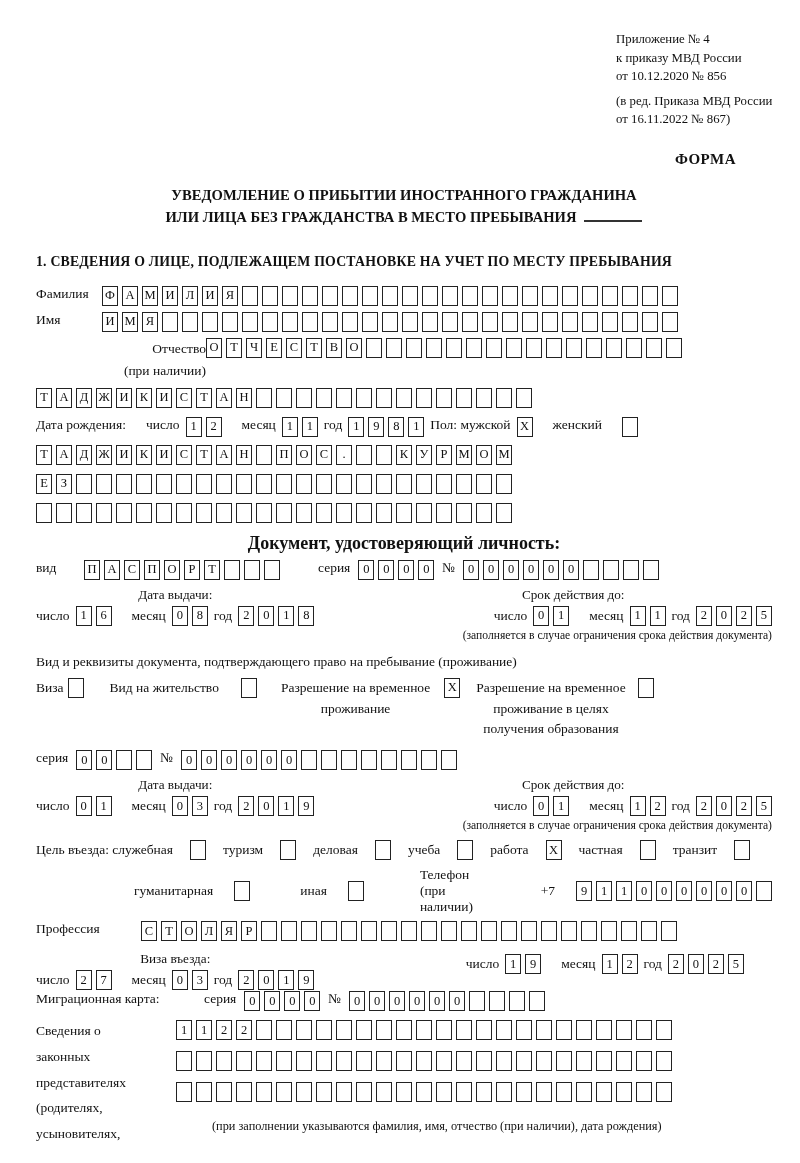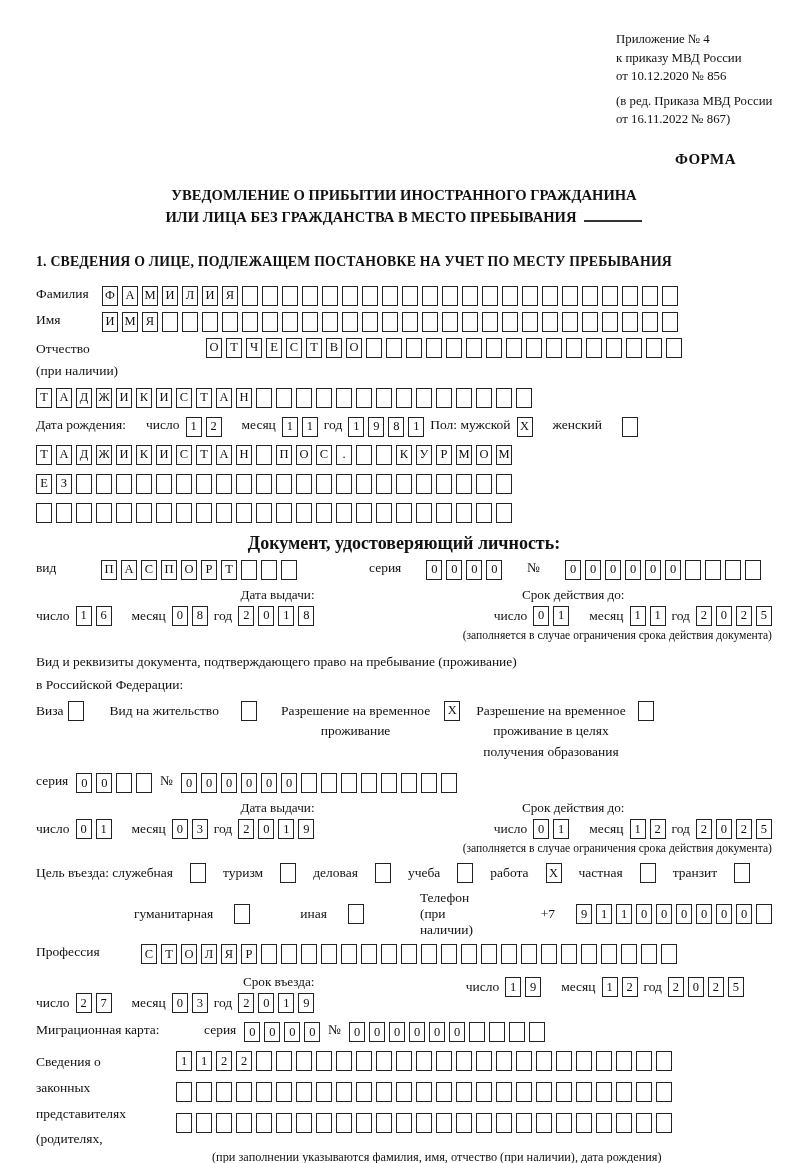--- a/index.html
+++ b/index.html
@@ -29,34 +29,34 @@
     font-size:12.5px; background:#fff;
   }
   .row { display:flex; align-items:flex-start; margin-top:6px; }
   .row .lbl { flex:none; }
 
   .lblcol { flex:none; line-height:1.62; }
   .row-top { display:flex; align-items:flex-start; margin-top:6px; }
   .stackrows { display:flex; flex-direction:column; gap:9px; }
 
   .w-surname { width:66px; }
-  .w-patro { width:170px; }
+  .w-patro { width:170px;text-align:right; }
   .w-citiz { width:146px; }
   .w-birthpl { width:148px; }
   .w-prof { width:105px; }
   .w-legal { width:140px; }
   .sp8 { width:8px; flex:none; } .sp14 { width:14px; flex:none; } .sp22 { width:22px; flex:none; }
 
   .doc-heading { text-align:center; font-weight:bold; font-size:18px; margin-top:10px; }
 
   .dates-duo { display:flex; margin-top:7px; }
   .duo-col-l { width:46%; }
   .duo-col-r { width:54%; }
   .duo-header { text-align:center; font-size:13.2px; }
-  .duo-header.hl { margin-right:60px;text-align:right; }
+  .duo-header.hl { margin-right:60px; }
   .duo-row { display:flex; align-items:center; gap:6px; margin-top:3px; }
   .duo-note { font-size:11.6px; text-align:right; margin-top:3px; }
 
   .intro { margin-top:9px; line-height:1.7; }
 
   .permits-row { display:flex; align-items:flex-start; margin-top:4px; }
   .permit-block { text-align:center; line-height:1.55; }
 
   .purpose-row { display:flex; align-items:center; margin-top:8px; gap:17px; }
   .purpose-row2 { display:flex; align-items:center; margin-top:7px; gap:21px; margin-left:98px; }
@@ -329,21 +329,21 @@
           <span class="cell"></span>
           <span class="cell"></span>
           <span class="cell"></span>
           <span class="cell"></span>
         </span>
     </div>
   </div>
 
   <div class="doc-heading">Документ, удостоверяющий личность:</div>
 
-  <div class="row" style="gap:25px;">
+  <div class="row" style="gap:8px;">
     <span style="width:40px;">вид</span>
     <span class="cells">
         <span class="cell">П</span>
         <span class="cell">А</span>
         <span class="cell">С</span>
         <span class="cell">П</span>
         <span class="cell">О</span>
         <span class="cell">Р</span>
         <span class="cell">Т</span>
         <span class="cell"></span>
@@ -418,21 +418,20 @@
             <span class="cell">2</span>
             <span class="cell">5</span>
           </span>
       </div>
       <div class="duo-note">(заполняется в случае ограничения срока действия документа)</div>
     </div>
   </div>
 
   <div class="intro">
     <div>Вид и реквизиты документа, подтверждающего право на пребывание (проживание)</div>
-    <div>в Российской Федерации:</div>
   </div>
 
   <div class="permits-row">
     <span style="margin-top:2px;">Виза</span>
     <span class="cells" style="margin-left:4px;">
         <span class="cell"></span>
       </span>
     <span style="width:26px;"></span>
     <span style="margin-top:2px;">Вид на жительство</span>
     <span class="cells" style="margin-left:22px;">
@@ -620,21 +619,21 @@
         <span class="cell"></span>
         <span class="cell"></span>
         <span class="cell"></span>
         <span class="cell"></span>
         <span class="cell"></span>
       </span>
   </div>
 
   <div class="dates-duo" style="margin-top:10px;">
     <div class="duo-col-l">
-      <div class="duo-header hl">Срок въезда:</div>
+      <div class="duo-header hl">Виза въезда:</div>
       <div class="duo-row">
         <span>число</span>
         <span class="cells">
             <span class="cell">2</span>
             <span class="cell">7</span>
           </span>
         <span class="sp8"></span>
         <span>месяц</span>
         <span class="cells">
             <span class="cell">0</span>
@@ -666,21 +665,21 @@
         <span class="cells">
             <span class="cell">2</span>
             <span class="cell">0</span>
             <span class="cell">2</span>
             <span class="cell">5</span>
           </span>
       </div>
     </div>
   </div>
 
-  <div class="row" style="margin-top:9px; gap:8px;">
+  <div class="row" style="margin-top:1px; gap:8px;">
     <span style="width:160px;">Миграционная карта:</span>
     <span>серия</span>
     <span class="cells">
         <span class="cell">0</span>
         <span class="cell">0</span>
         <span class="cell">0</span>
         <span class="cell">0</span>
       </span>
     <span>№</span>
     <span class="cells">

